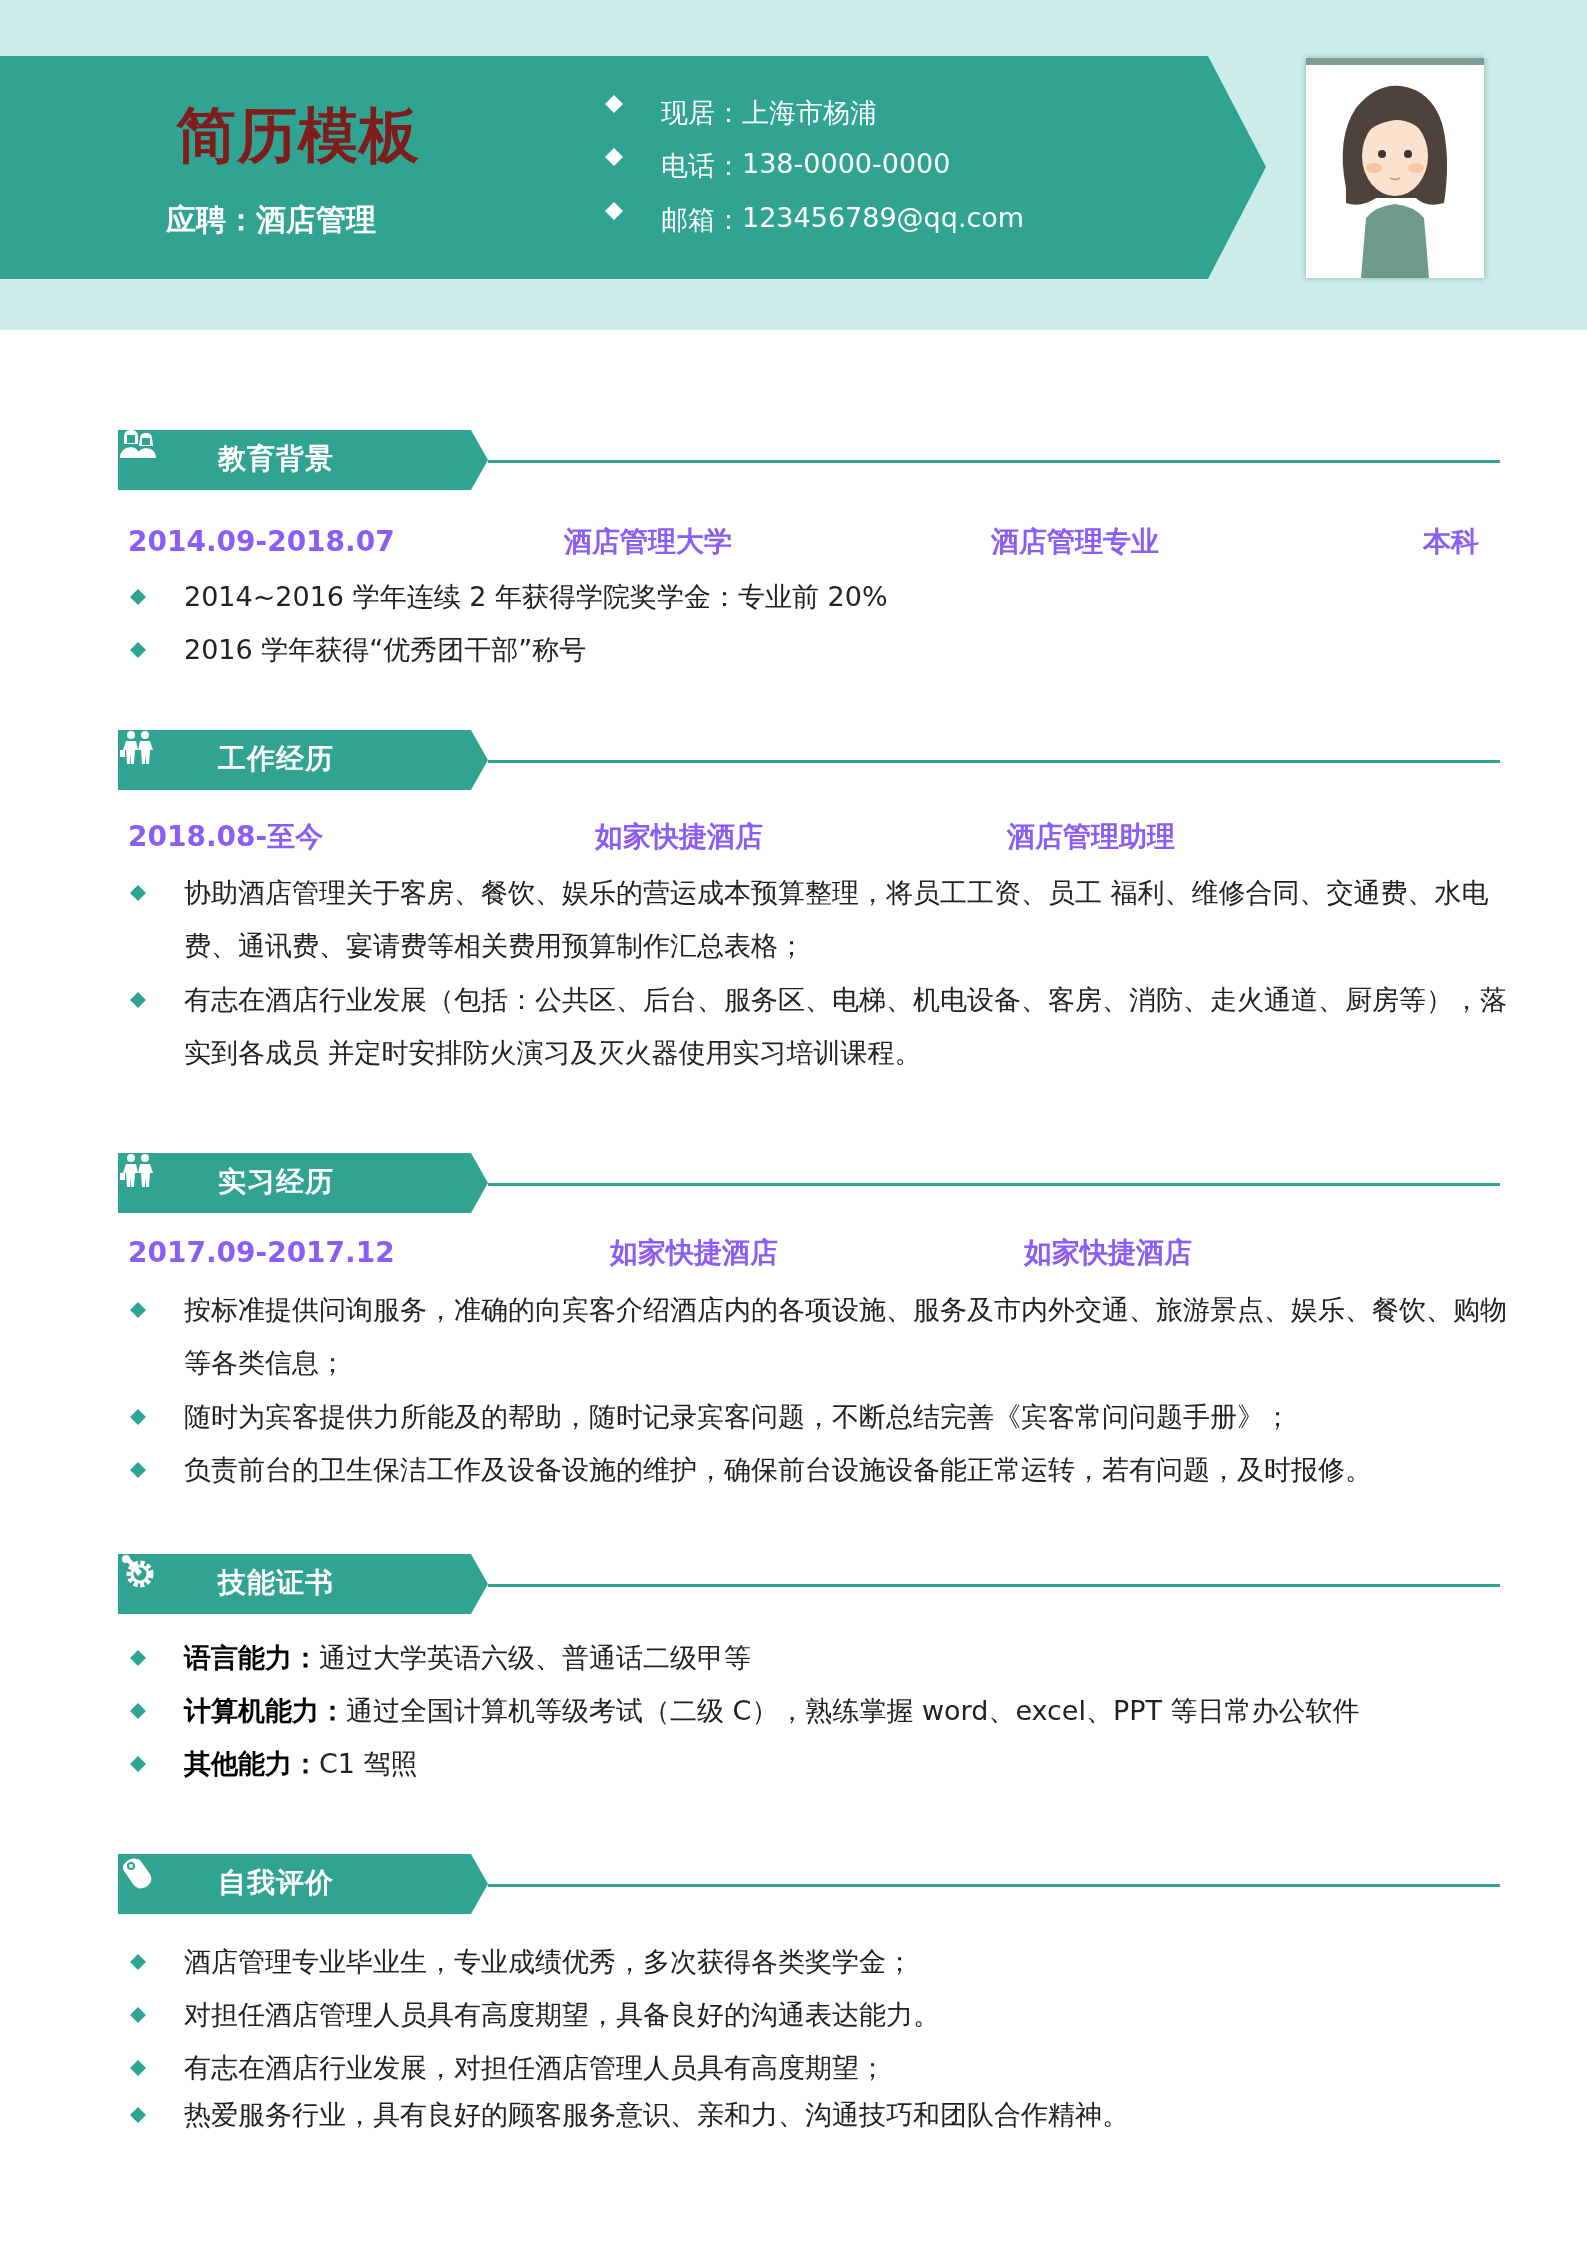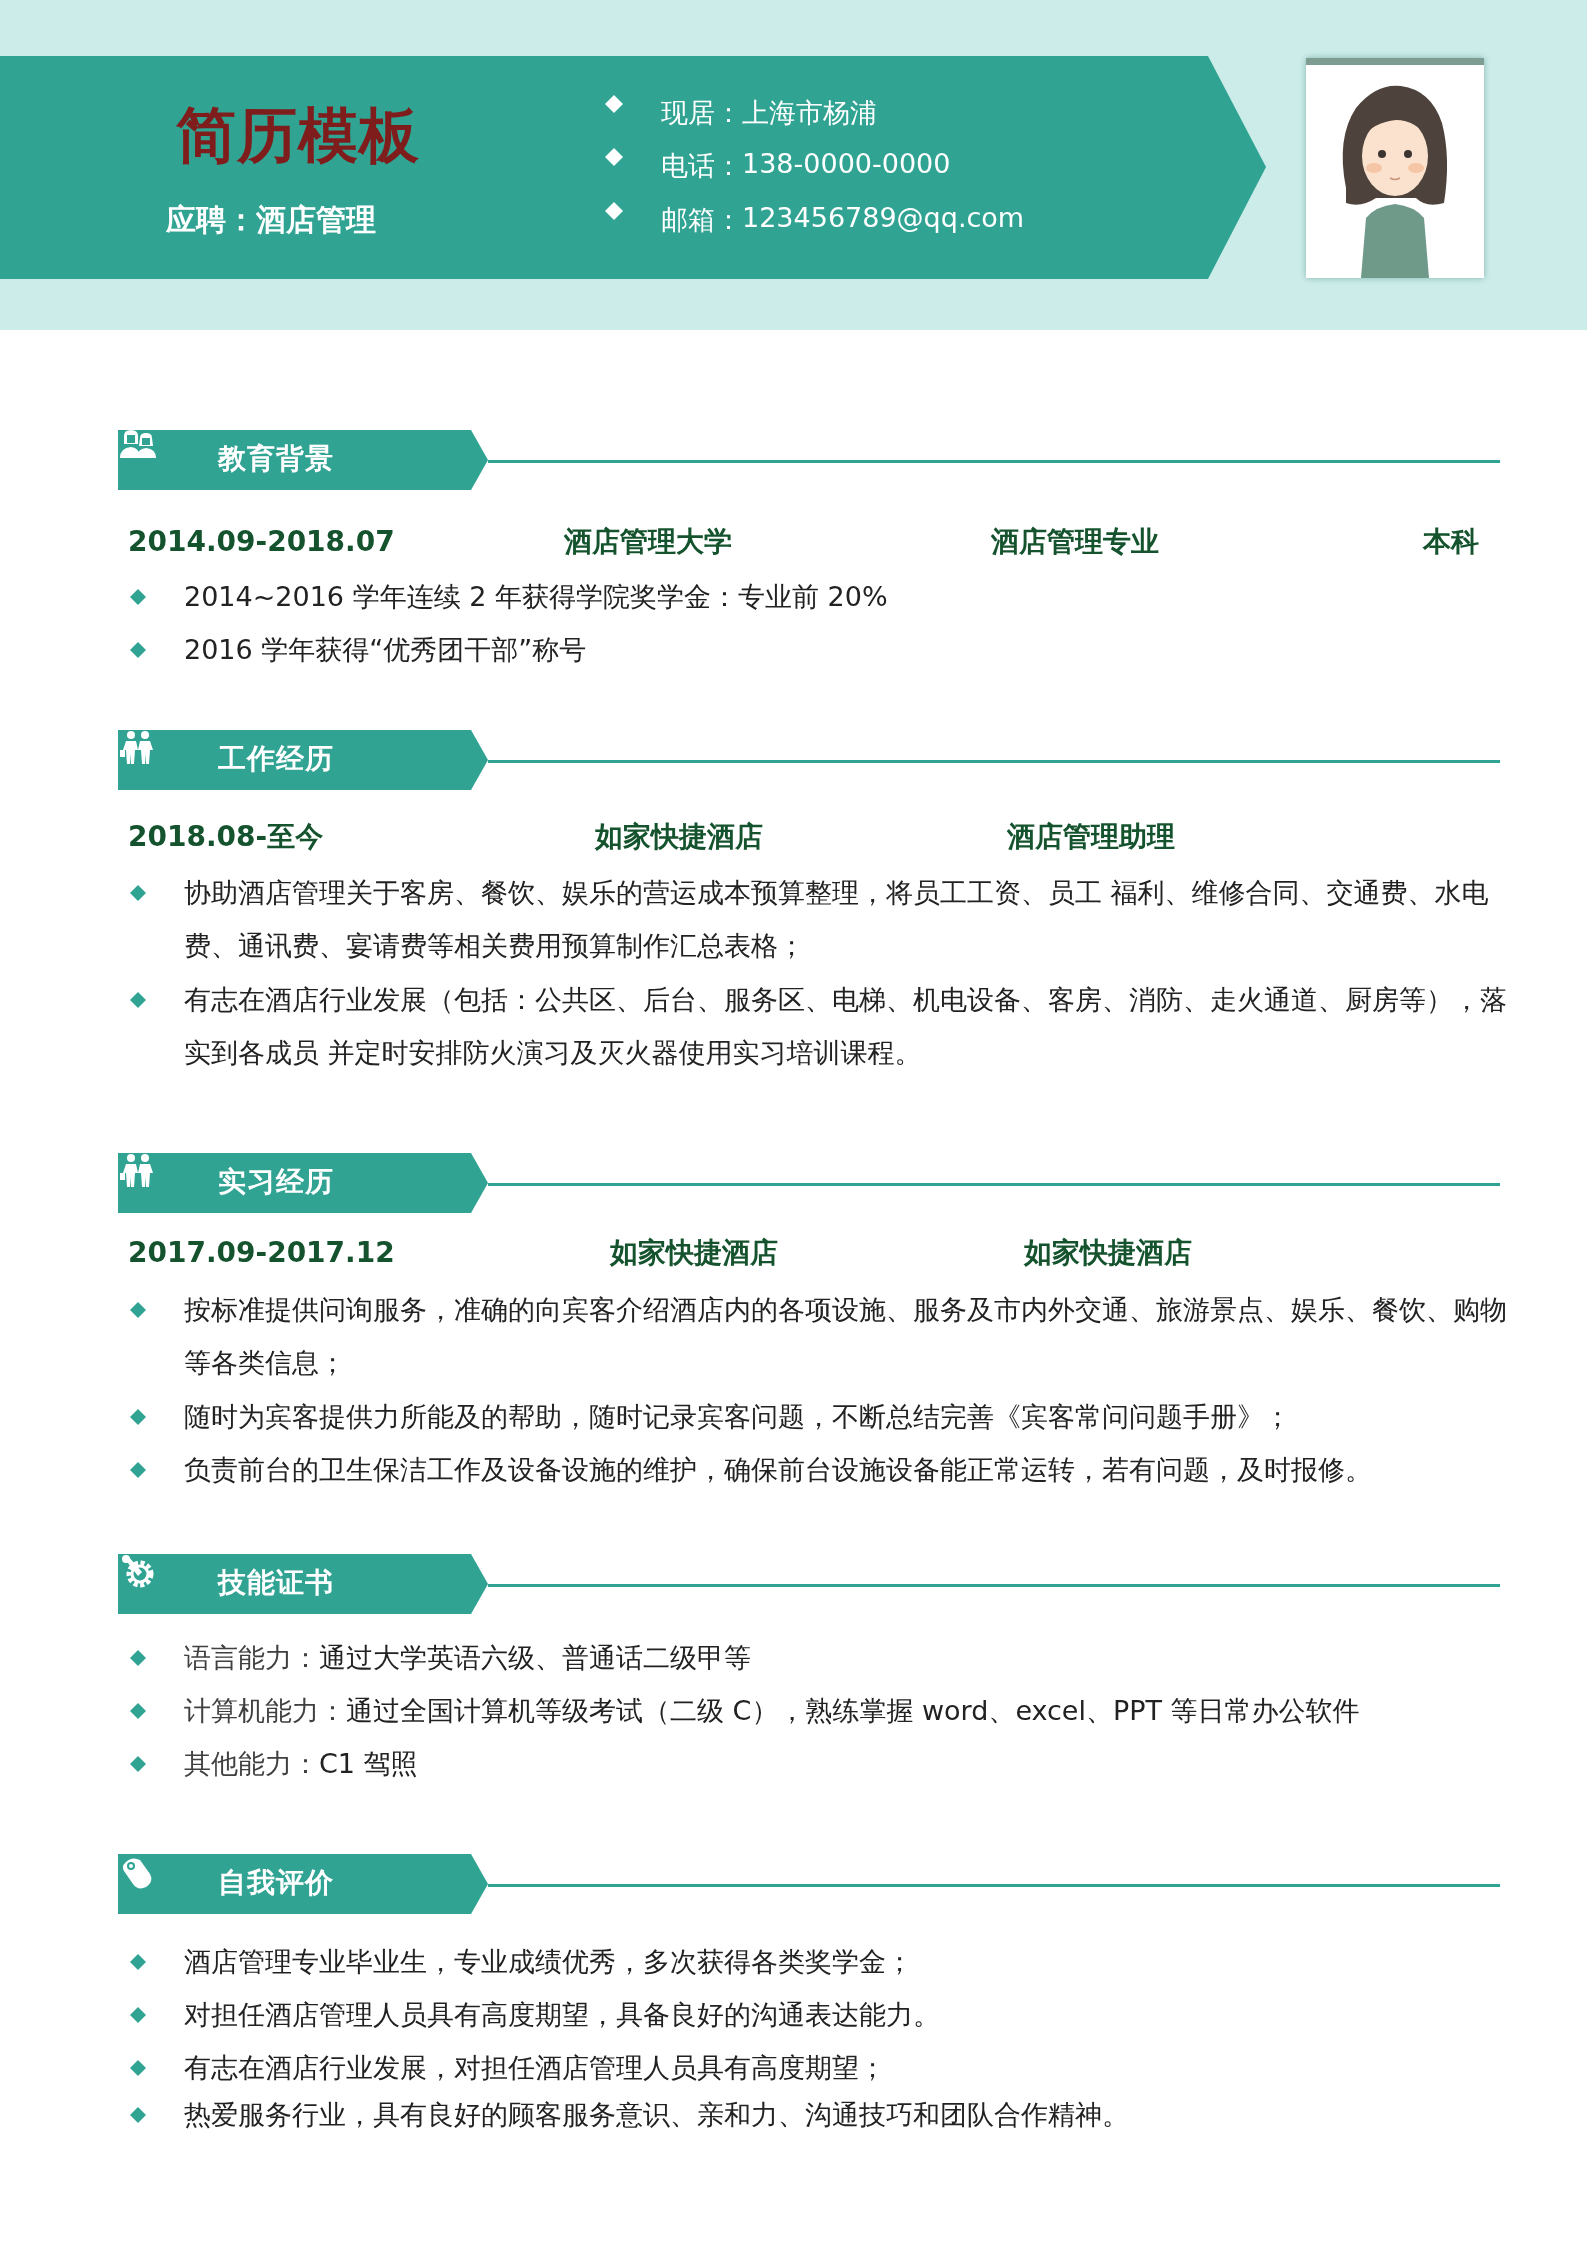--- a/index.html
+++ b/index.html
@@ -15,25 +15,25 @@
   .contact-row .dia { width: 18px; height: 18px; display: inline-block; margin-right: 38px; margin-left: 3px; }
   .photo { position: absolute; left: 1306px; top: 58px; width: 178px; height: 220px; background: #fff; box-shadow: 0 0 6px rgba(0,80,70,0.35); overflow: hidden; }
   .photo .strip { position: absolute; left: 0; top: 0; width: 100%; height: 7px; background: #7d9c92; }
 
   .sec-head { position: absolute; left: 118px; height: 60px; width: 1382px; }
   .sec-head svg { position: absolute; left: 0; top: 0; }
   .sec-head .line { position: absolute; left: 370px; right: 0; top: 30px; height: 3px; background: #30a393; }
   .sec-icon { position: absolute; left: 20px; top: 12px; width: 40px; height: 36px; }
   .sec-title { position: absolute; left: 100px; top: 10px; font-size: 28px; font-weight: bold; color: #fff; white-space: nowrap; letter-spacing: 1px; }
 
-  .meta { position: absolute; font-size: 28px; font-weight: bold; color: #14532d; white-space: nowrap; line-height: 40px; }
+  .meta { position: absolute; font-size: 28px; font-weight: bold; color: #8b5cf6; white-space: nowrap; line-height: 40px; }
   .bullet { position: absolute; left: 130px; width: 1380px; font-size: 27px; color: #222; line-height: 53px; }
   .bullet .dia { position: absolute; left: 0; top: 19px; width: 16px; height: 16px; }
   .bullet .txt { display: block; padding-left: 54px; }
-  .skill-label { color: #404040; font-weight: normal; text-align: right; }
+  .skill-label { color: #000000; font-weight: bold; text-align: right; }
 </style>
 </head>
 <body>
 
 <svg width="0" height="0" style="position:absolute">
   <defs>
     <symbol id="dia-white" viewBox="0 0 10 10">
         <path d="M5 0 L10 5 L5 10 L0 5 Z" fill="#ffffff"></path>
       </symbol>
     <symbol id="dia-green" viewBox="0 0 10 10">

